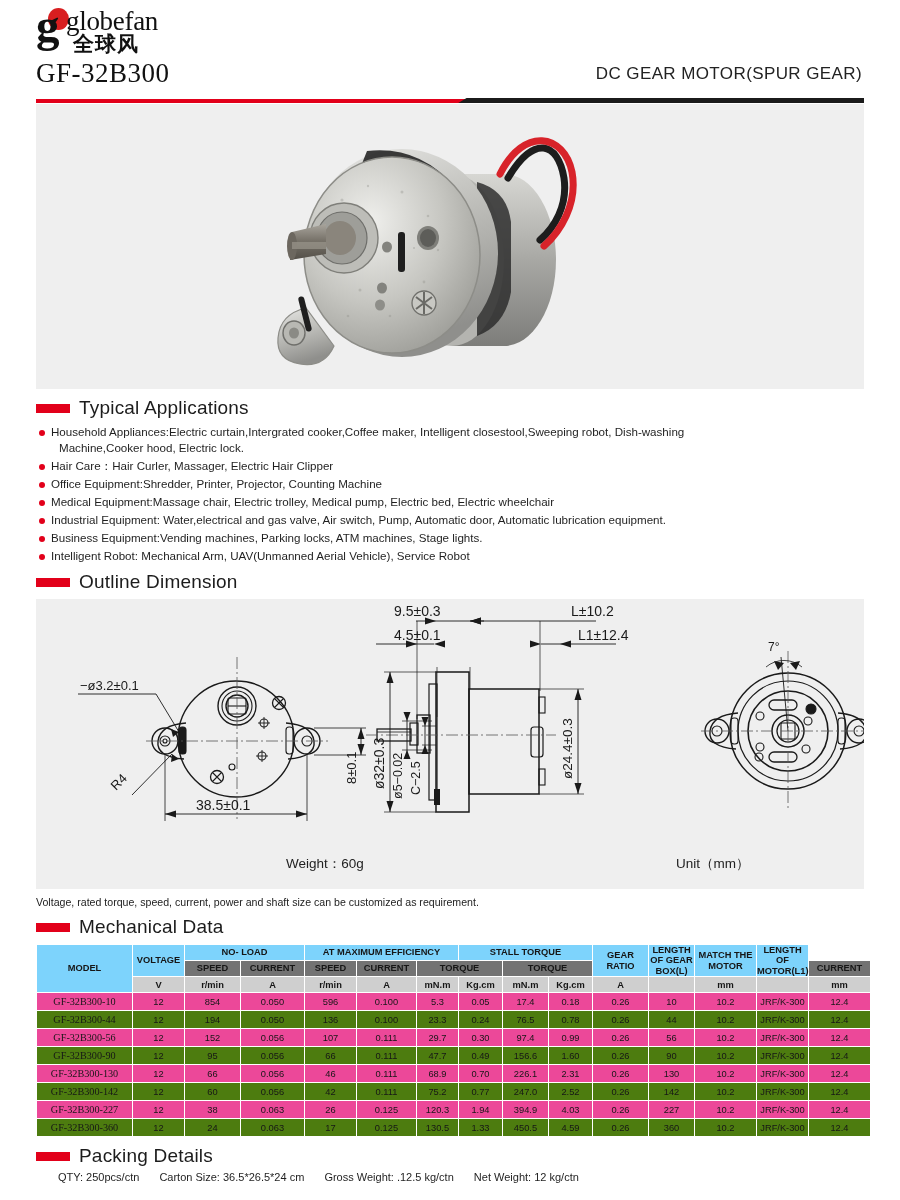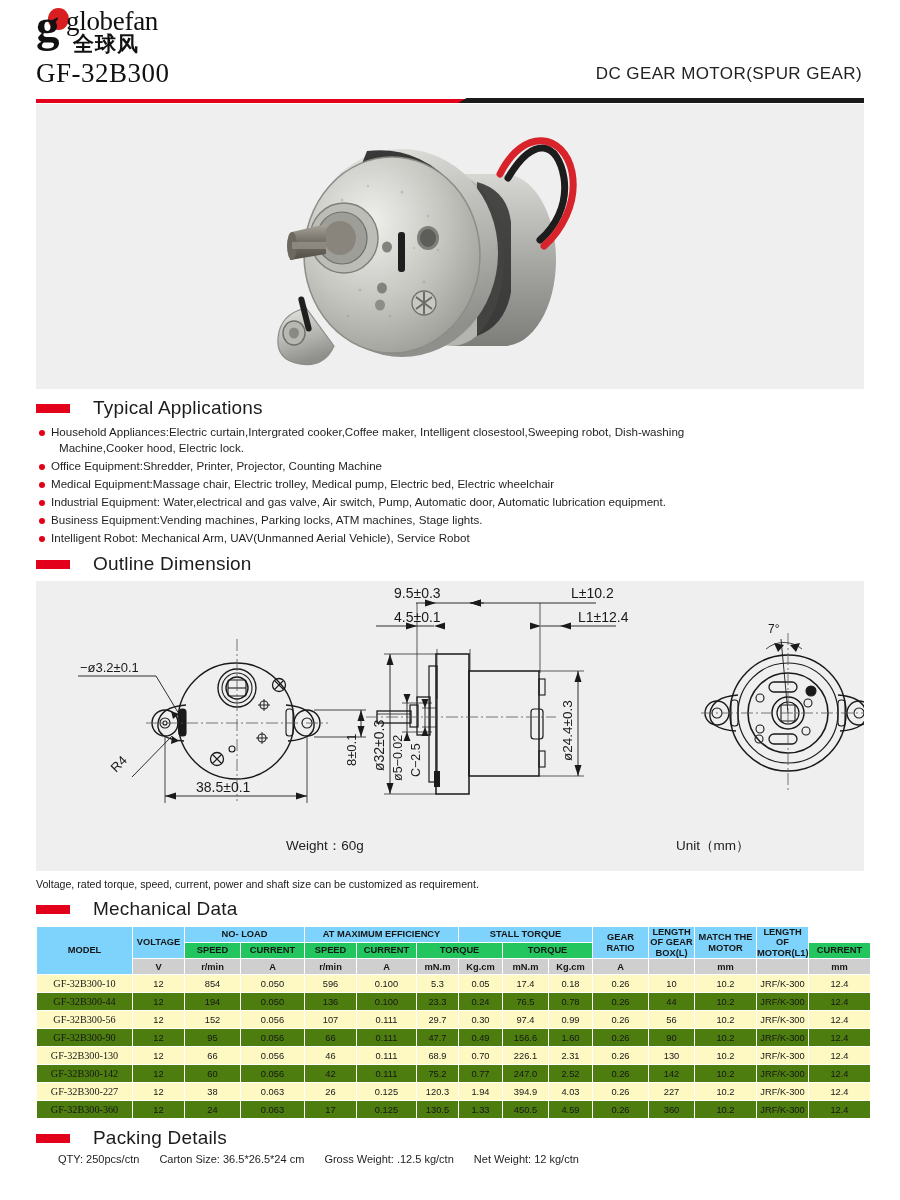--- a/index.html
+++ b/index.html
@@ -58,21 +58,21 @@
     position: absolute; right: 0; top: 0px;
     width: 50%; height: 5px; background: #1b1b1b;
     clip-path: polygon(2% 100%, 100% 100%, 100% 0%, 4% 0%);
   }
 
   
   .hero { position: relative; width: 828px; height: 285px; background: #EFEFEF; overflow: hidden; }
   .motor { position: absolute; left: 236px; top: 16px; width: 330px; height: 255px; }
 
   
-  .section-head { display: flex; align-items: center; gap: 23px; height: 28px; margin-top: 5px; }
+  .section-head { display: flex; align-items: center; gap: 9px; height: 28px; margin-top: 5px; }
   .section-bar { width: 34px; height: 9px; background: #E2001A; flex: none; }
   .section-title { font-size: 19px; color: #1c1c1c; letter-spacing: 0.2px; }
 
   
   .apps { margin-top: 2px; }
   .app-item { position: relative; padding-left: 15px; margin-bottom: 2.5px; }
   .app-item::before {
     content: ""; position: absolute; left: 3px; top: 6px;
     width: 6px; height: 6px; border-radius: 50%; background: #E2001A;
   }
@@ -91,23 +91,23 @@
     border: 1px solid #ffffff;
     text-align: center;
     font-size: 9.3px;
     color: #161616;
     padding: 0;
     height: 16px;
     line-height: 1.12;
   }
   table.td th { font-weight: bold; }
   .h-dark { background: #7dd3fc; }
-  .h-light { background: #22c55e; }
+  .h-light { background: #737373; }
   .h-mid { background: #CFCFCF; }
-  tr.odd td { background: #fef9c3; }
+  tr.odd td { background: #ec4899; }
   tr.even td { background: #4d7c0f; }
   table.td td { height: 18px; }
   table.td td.model { font-family: "Liberation Serif", serif; font-size: 10.2px; }
 
   
   .pack-line { font-size: 11px; color: #1f1f1f; margin-top: 1px; padding-left: 22px; }
   .pack-line span { margin-right: 17px; }
 
   svg { display: block; }
 </style>
@@ -219,20 +219,23 @@
 
   <div class="section-head">
     <div class="section-bar"></div>
     <div class="section-title">Typical Applications</div>
   </div>
 
   <div class="apps">
     <div class="app-item">
       <div class="app-line">Household Appliances:Electric curtain,Intergrated cooker,Coffee maker, Intelligent closestool,Sweeping robot, Dish-washing</div>
       <div class="app-line cont">Machine,Cooker hood, Electric lock.</div>
+    </div>
+    <div class="app-item">
+      <div class="app-line">Hair Care：Hair Curler, Massager, Electric Hair Clipper</div>
     </div>
     <div class="app-item">
       <div class="app-line">Office Equipment:Shredder, Printer, Projector, Counting Machine</div>
     </div>
     <div class="app-item">
       <div class="app-line">Medical Equipment:Massage chair, Electric trolley, Medical pump, Electric bed, Electric wheelchair</div>
     </div>
     <div class="app-item">
       <div class="app-line">Industrial Equipment: Water,electrical and gas valve, Air switch, Pump, Automatic door, Automatic lubrication equipment.</div>
     </div>

